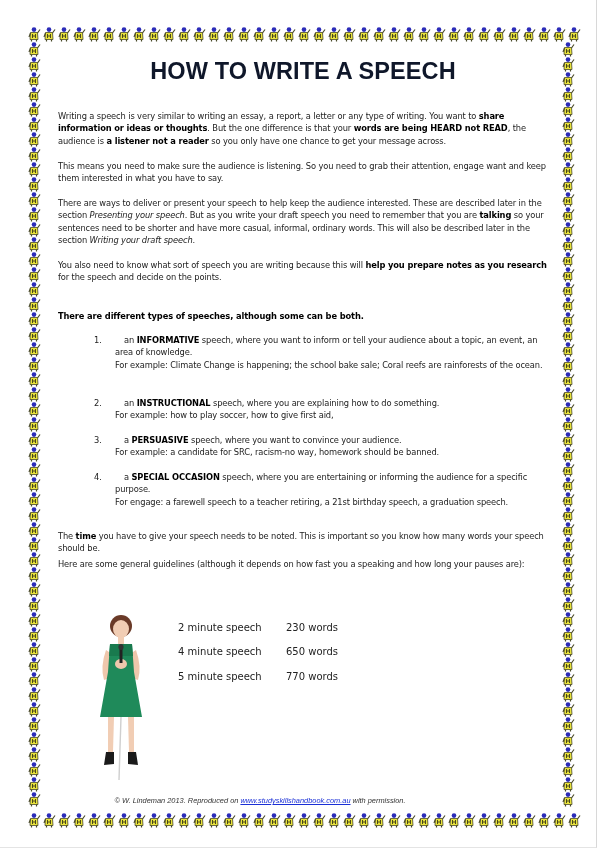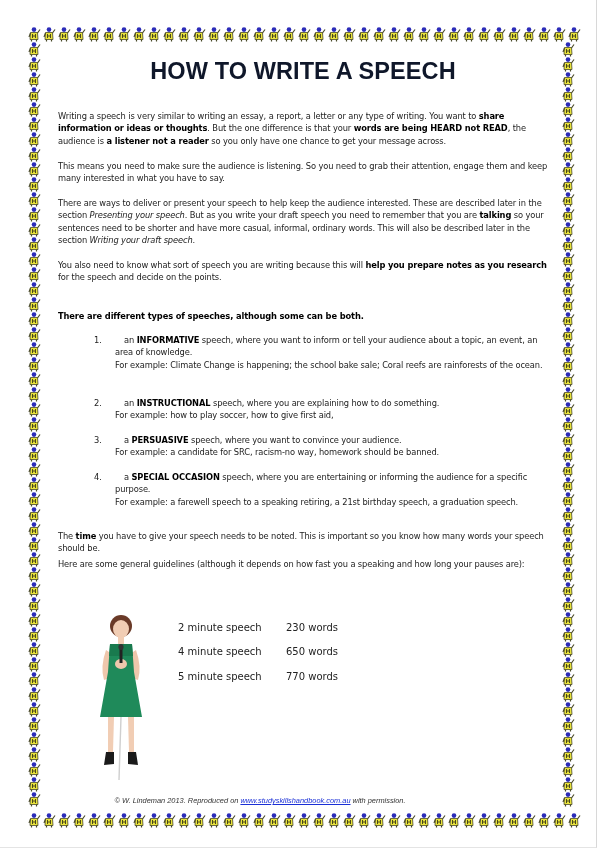--- a/index.html
+++ b/index.html
@@ -1808,21 +1808,21 @@
         <path d="M4.5 7 L4.5 11 M4.5 9 L7.5 9 M7.5 7 L7.5 11" stroke="#3a3a1a" stroke-width="0.9"></path>
         <path d="M3.5 12.5 L3.5 14.5 M8.5 12.5 L8.5 14.5" stroke="#4a4a2a" stroke-width="1.2"></path>
       </svg>
     </div>
   </div>
 
 <div class="content">
   <h1>HOW TO WRITE A SPEECH</h1>
 
   <p class="p" style="top:110px"><span>Writing a speech is very similar to writing an essay, a report, a letter or any type of writing. You want to </span><b>share information or ideas or thoughts</b><span>. But the one difference is that your </span><b>words are being HEARD not READ</b><span>, the audience is </span><b>a listener not a reader</b><span> so you only have one chance to get your message across.</span></p>
-  <p class="p" style="top:160px"><span>This means you need to make sure the audience is listening. So you need to grab their attention, engage them and keep many interested in what you have to say.</span></p>
+  <p class="p" style="top:160px"><span>This means you need to make sure the audience is listening. So you need to grab their attention, engage want and keep them interested in what you have to say.</span></p>
   <p class="p" style="top:197px"><span>There are ways to deliver or present your speech to help keep the audience interested. These are described later in the section </span><i>Presenting your speech</i><span>. But as you write your draft speech you need to remember that you are </span><b>talking</b><span> so your sentences need to be shorter and have more casual, informal, ordinary words.  This will also be described later in the section </span><i>Writing your draft speech</i><span>.</span></p>
   <p class="p" style="top:259px"><span>You also need to know what sort of speech you are writing because this will </span><b>help you prepare notes as you research</b><span> for the speech and decide on the points.</span></p>
 
   <p class="p" style="top:310px"><b>There are different types of speeches, although some can be both.</b></p>
 
   <div id="types-list">
       <div class="list-item" style="top: 334px;">
         <span class="num">1.</span>
         <div class="body">
           <div><span class="first">an </span><b style="color: rgb(0, 0, 0);">INFORMATIVE</b><span> speech, where you want to inform or tell your audience about a topic, an event, an area of knowledge.</span></div>
@@ -1840,21 +1840,21 @@
         <span class="num">3.</span>
         <div class="body">
           <div><span class="first">a </span><b style="color: rgb(0, 0, 0);">PERSUASIVE</b><span> speech, where you want to convince your audience.</span></div>
           <div>For example: a candidate for SRC, racism-no way, homework should be banned.</div>
         </div>
       </div>
       <div class="list-item" style="top: 471px;">
         <span class="num">4.</span>
         <div class="body">
           <div><span class="first">a </span><b style="color: rgb(0, 0, 0);">SPECIAL OCCASION</b><span> speech, where you are entertaining or informing the audience for a specific purpose.</span></div>
-          <div>For example: a farewell speech to a speaking retiring, a 21st birthday speech, a graduation speech.</div>
+          <div>For engage: a farewell speech to a teacher retiring, a 21st birthday speech, a graduation speech.</div>
         </div>
       </div>
     </div>
 
   <p class="p" style="top:530px"><span>The </span><b>time</b><span> you have to give your speech needs to be noted. This is important so you know how many words your speech should be.</span></p>
   <p class="p" style="top:558px">Here are some general guidelines (although it depends on how fast you a speaking and how long your pauses are):</p>
 </div>
 
 <div class="photo">
   <svg viewBox="0 0 70 170" width="70" height="170">

